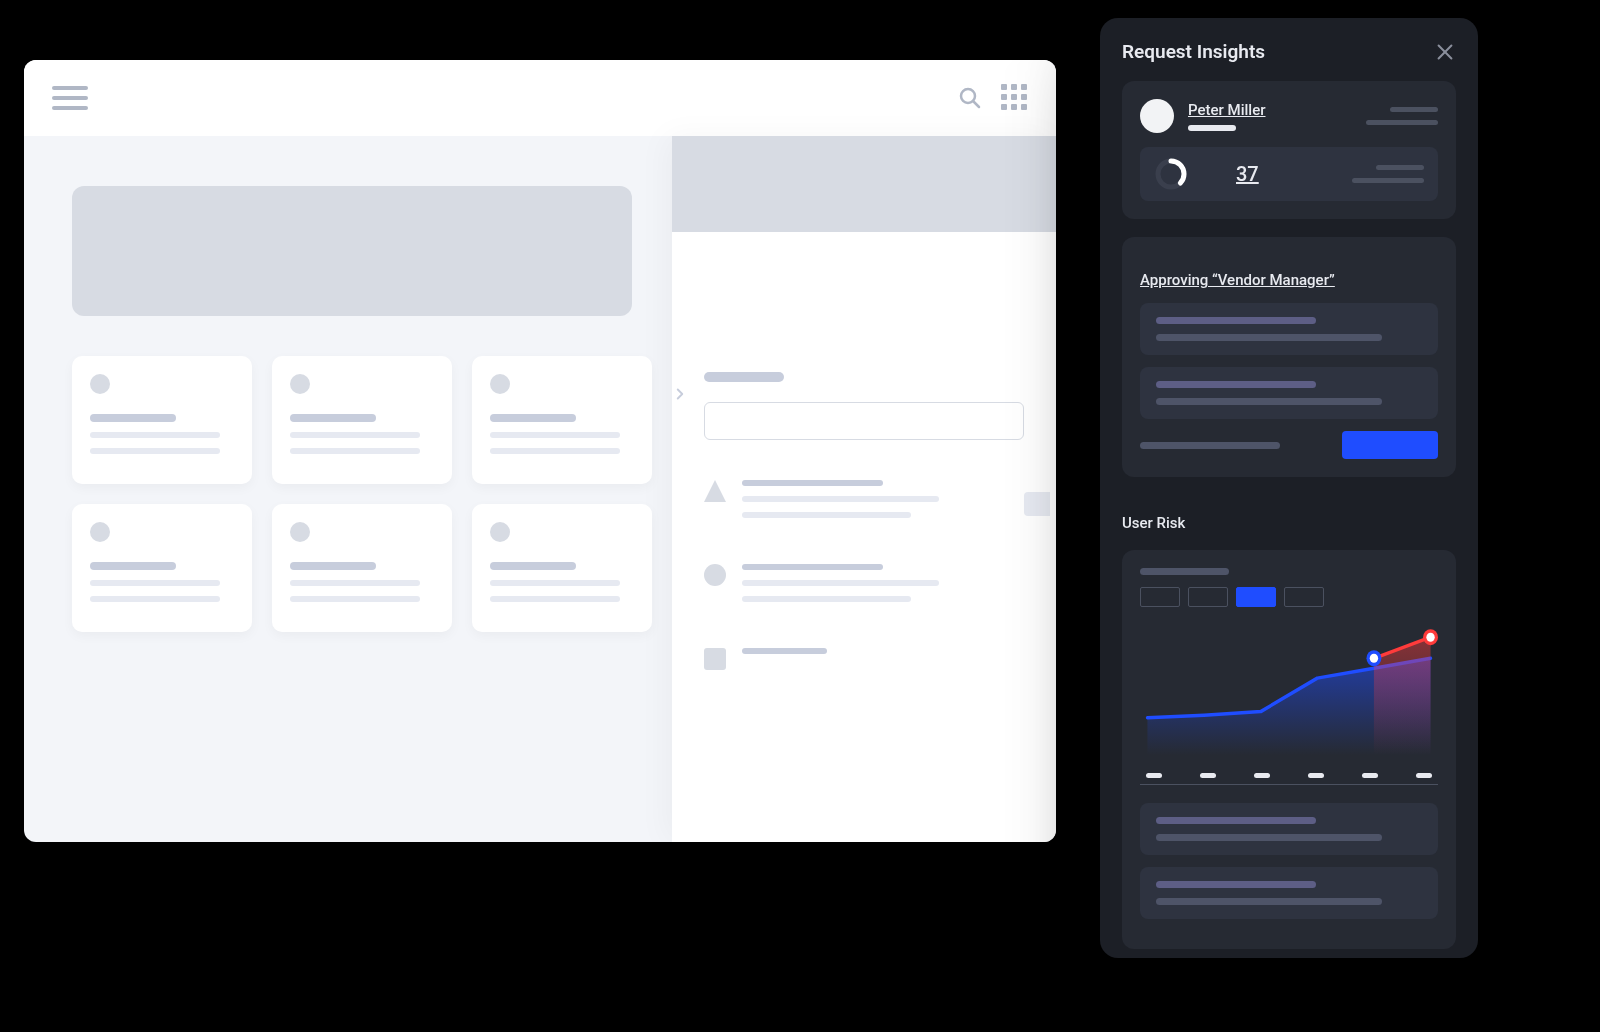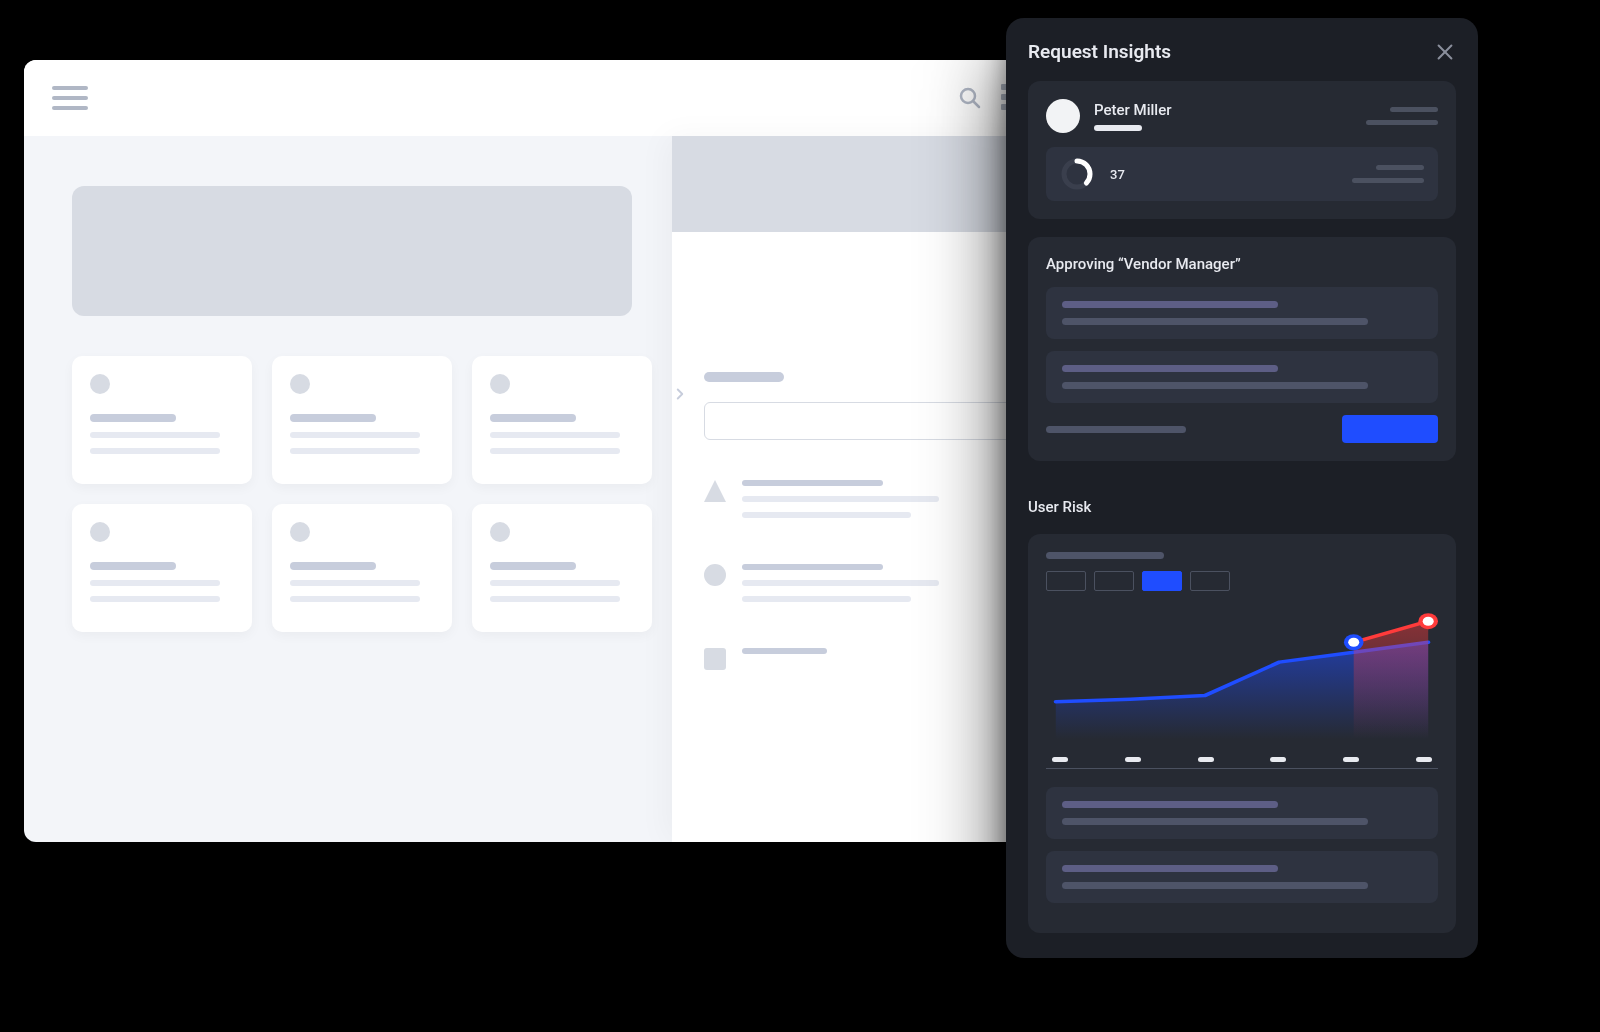--- a/index.html
+++ b/index.html
@@ -86,57 +86,57 @@
   .ri-icon.circ { border-radius:50%; }
   .ri-icon.sq { border-radius:3px; }
   .ri-lines { flex:1; }
   .ri-pill { position:absolute; right:-26px; top:12px; width:26px; height:24px; background:#e6e9f1; border-radius:4px 0 0 4px; }
 
   
   .insights-panel {
     position:absolute;
     right: 122px;
     top: 18px;
-    width: 472px;
+    width: 378px;
     height: 940px;
     background:#1c1f26;
     border-radius:18px;
     box-shadow: 0 40px 80px rgba(0,0,0,0.7), 0 10px 25px rgba(0,0,0,0.4);
     color:#e8eaf0;
     padding: 22px 22px;
     display:flex; flex-direction:column; gap:18px;
     overflow:hidden;
   }
   .ip-header { display:flex; align-items:center; justify-content:space-between; }
   .ip-title { font-size:19px; font-weight:600; }
   .ip-close { width:22px; height:22px; color:#8a8f9c; cursor:pointer; }
 
   .ip-card {
-    background:#262a33; border-radius:12px; padding:18px 18px;
+    background:#262a33; border-radius:12px; padding:18px 18px;text-decoration:underline;
   }
 
   .user-row { display:flex; align-items:center; gap:14px; }
   .avatar { width:34px; height:34px; border-radius:50%; background:#f2f3f5; flex-shrink:0; }
   .user-name { font-size:15px; font-weight:500; }
   .user-sub { width:48px; height:6px; border-radius:3px; background:#e8eaf0; margin-top:6px; }
   .user-meta { margin-left:auto; display:flex; flex-direction:column; align-items:flex-end; gap:8px; }
   .meta-bar { height:5px; border-radius:3px; background:#4b5160; }
   .meta-bar.w48 { width:48px; }
   .meta-bar.w72 { width:72px; }
 
   .score-row {
     margin-top:14px;
     background:#2e3340; border-radius:8px; padding:10px 14px;
     display:flex; align-items:center; gap:16px;
   }
   .score-ring {
     width:34px; height:34px; position:relative;
   }
   .score-ring svg { transform: rotate(-90deg); }
-  .score-val { font-size:13px; font-weight:500; }
+  .score-val { font-size:20px; font-weight:500;margin-left:32px; }
   .score-meta { margin-left:auto; display:flex; flex-direction:column; align-items:flex-end; gap:8px; }
 
   .section-label { font-size:15px; font-weight:500; margin-top:19px; }
 
   .sub-card {
     background:#2e3340; border-radius:8px; padding:14px 16px;
     margin-bottom:12px;
   }
   .ph { height:7px; border-radius:4px; background:#4e5468; margin-bottom:10px; }
   .ph.violet { background:#5d5e85; }
@@ -316,21 +316,21 @@
       </div>
       <div class="score-val">37</div>
       <div class="score-meta">
         <div class="meta-bar w48"></div>
         <div class="meta-bar w72"></div>
       </div>
     </div>
   </div>
 
   <div class="ip-card">
-    <div class="section-label" style="margin-top:0;margin-bottom:14px">Approving “Vendor Manager”</div>
+    <div class="section-label" style="margin-top:16px;margin-bottom:14px">Approving “Vendor Manager”</div>
 
     <div class="sub-card">
       <div class="ph violet w60"></div>
       <div class="ph w85"></div>
     </div>
     <div class="sub-card">
       <div class="ph violet w60"></div>
       <div class="ph w85"></div>
     </div>
 

